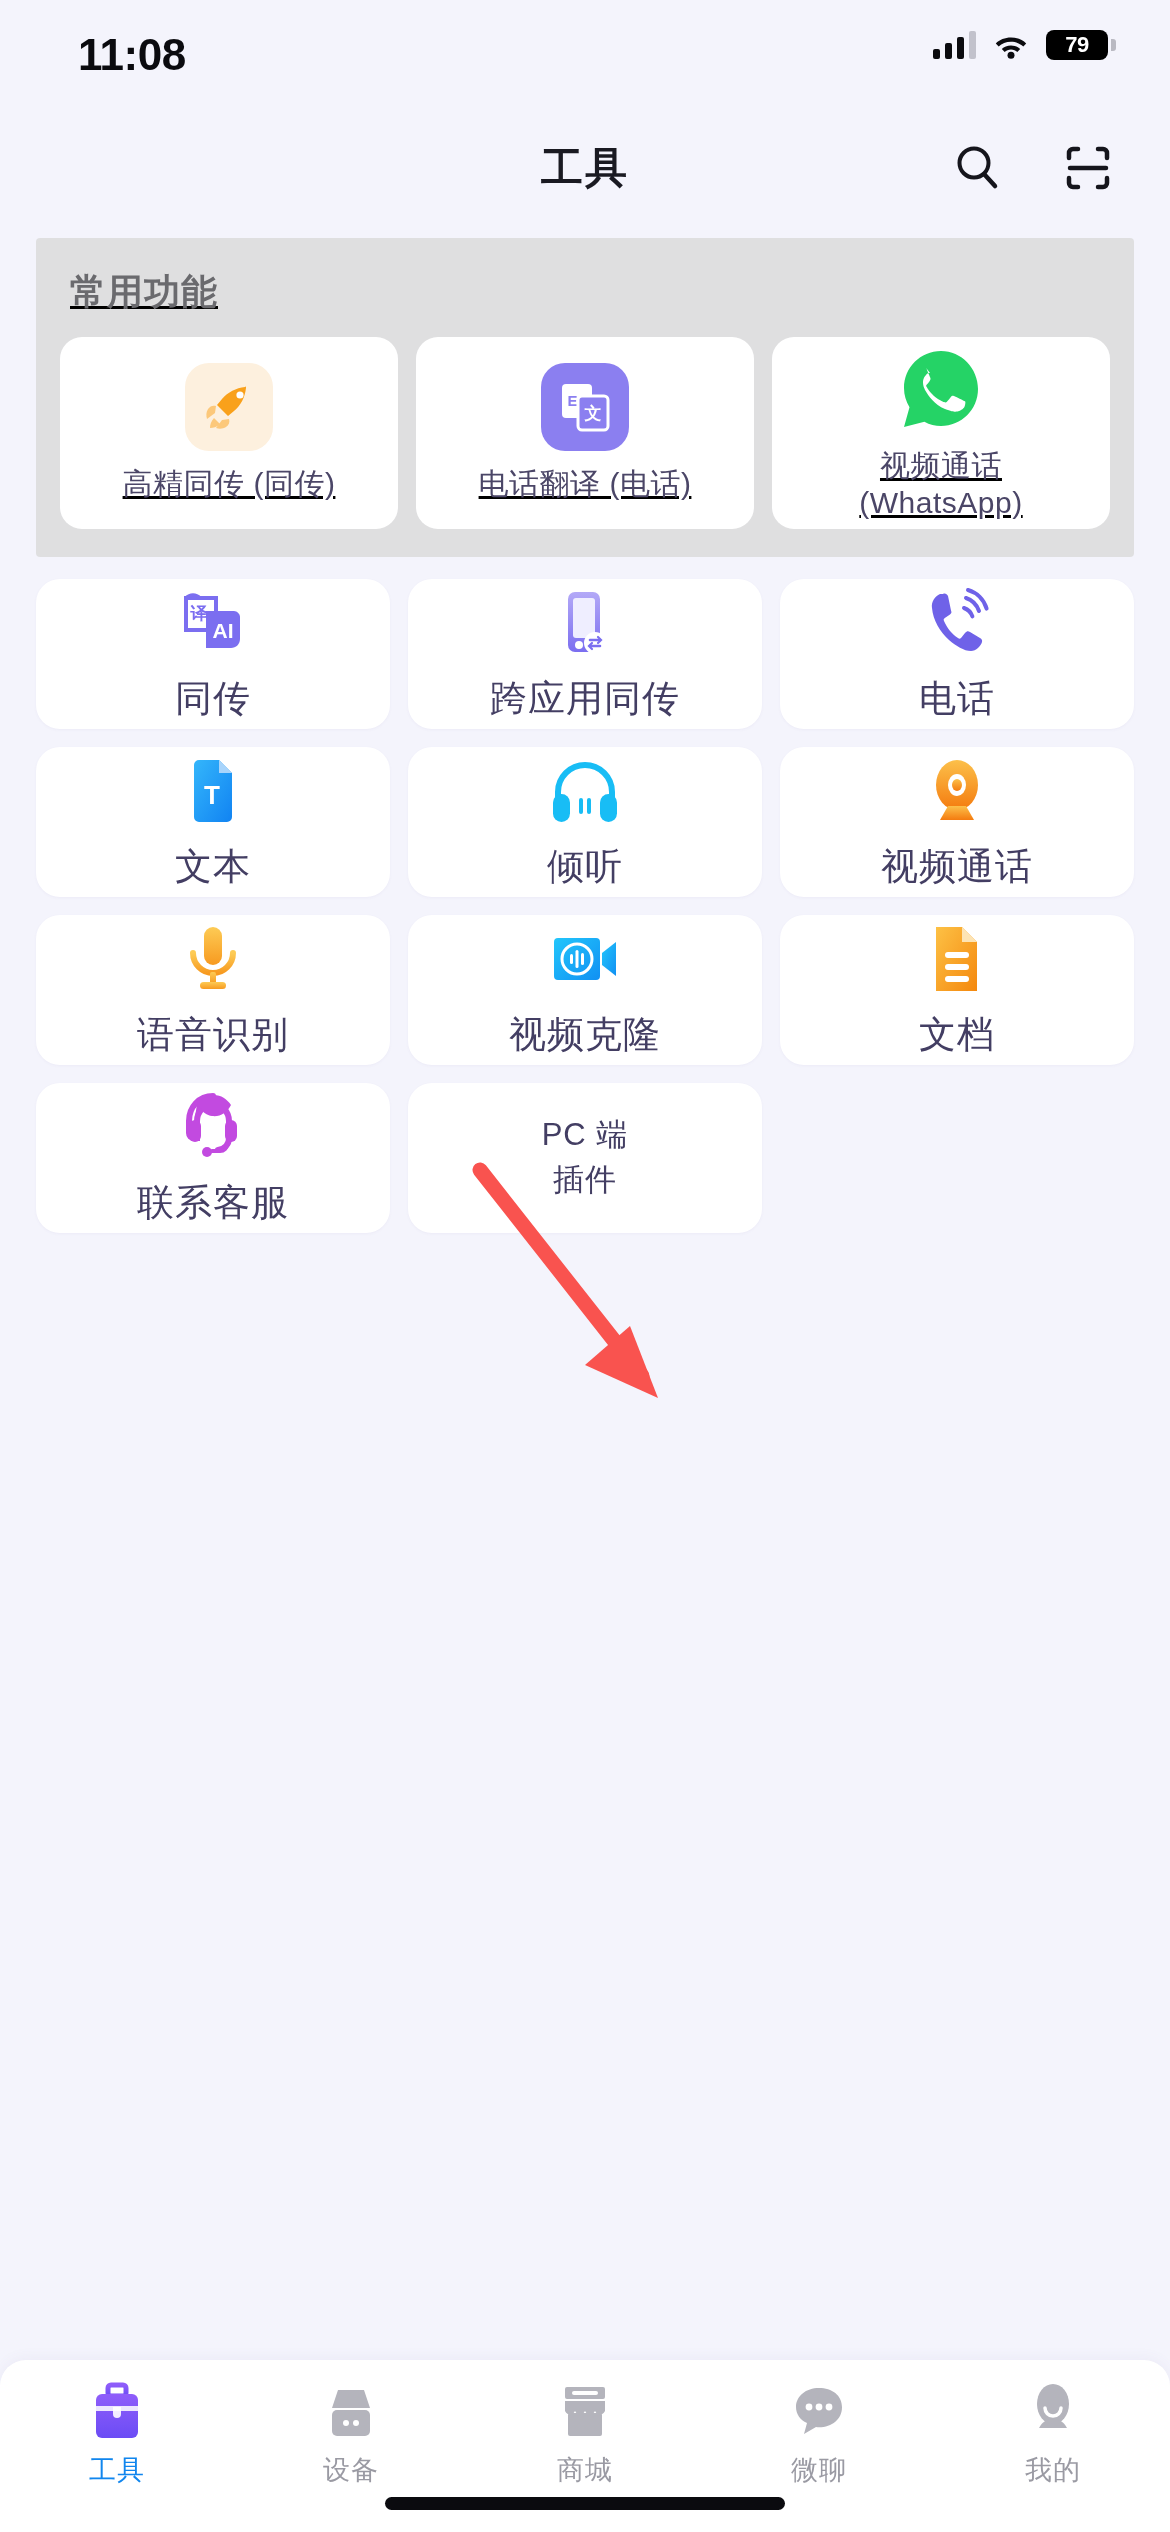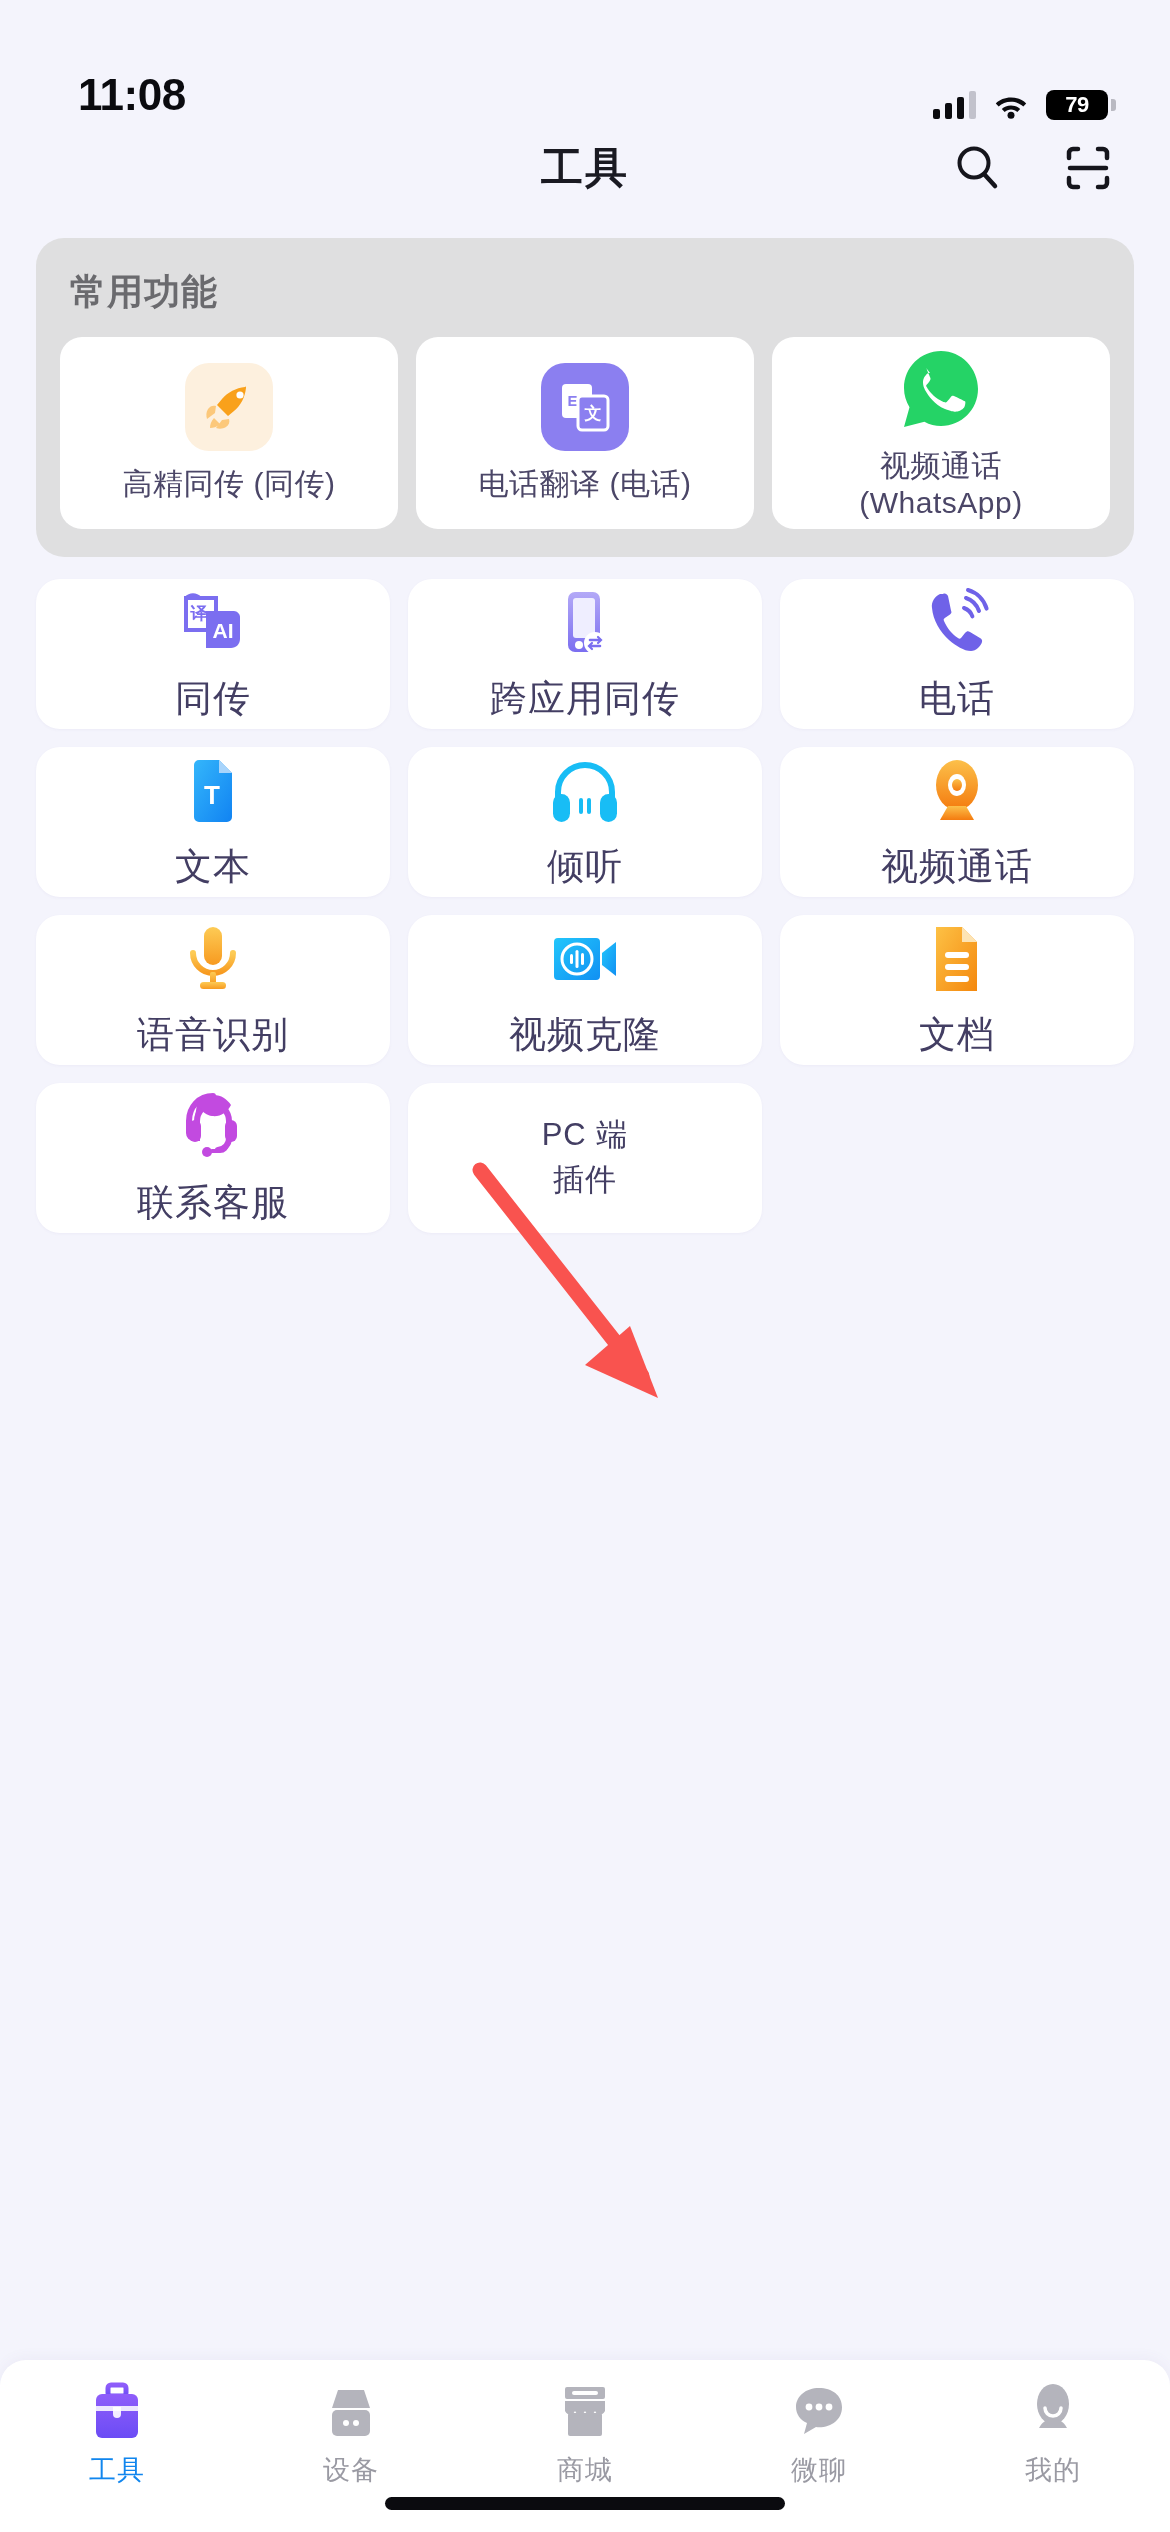--- a/index.html
+++ b/index.html
@@ -6,21 +6,21 @@
   html,body { width:1170px; height:2532px; }
   body {
     font-family:"Liberation Sans","DejaVu Sans",sans-serif;
     background:#f4f4fc;
     position:relative;
     overflow:hidden;
   }
 
   
   .statusbar {
-    height:120px; display:flex; align-items:flex-end;
+    height:120px; display:flex; align-items:flex-start;
     justify-content:space-between; padding:16px 62px 0 78px;
   }
   .status-time {
     font-size:44px; font-weight:700; color:#0b0b0f;
     letter-spacing:-0.5px; padding-top:14px;
   }
   .status-right { display:flex; align-items:center; gap:17px; padding-top:14px; }
   .sig { display:flex; align-items:flex-end; gap:5px; height:28px; }
   .sig i { display:block; width:7px; background:#0b0b0f; border-radius:2px; }
   .sig i:nth-child(1){height:10px}
@@ -47,22 +47,23 @@
   .nav-title { font-size:42px; font-weight:700; color:#1a1a22; letter-spacing:2px; }
   .nav-actions {
     position:absolute; right:56px; top:50%; transform:translateY(-50%);
     display:flex; align-items:center; gap:58px;
   }
   .nav-icon { width:52px; height:52px; cursor:pointer; }
 
   
   .fav-block {
     margin:22px 36px 16px 36px;
-    background:#dfdfe0; border-radius:28px;
+    background:#dfdfe0; border-radius:4px;
     padding:26px 24px 28px 24px;
+    text-decoration:underline;
   }
   .fav-title {
     font-size:36px; font-weight:700; color:#6a6a6e;
     margin:4px 0 20px 10px; letter-spacing:1px;
   }
   .fav-row { display:flex; gap:18px; }
   .fav-card {
     flex:1; background:#fff; border-radius:22px;
     height:192px; display:flex; flex-direction:column;
     align-items:center; justify-content:center; gap:14px;

